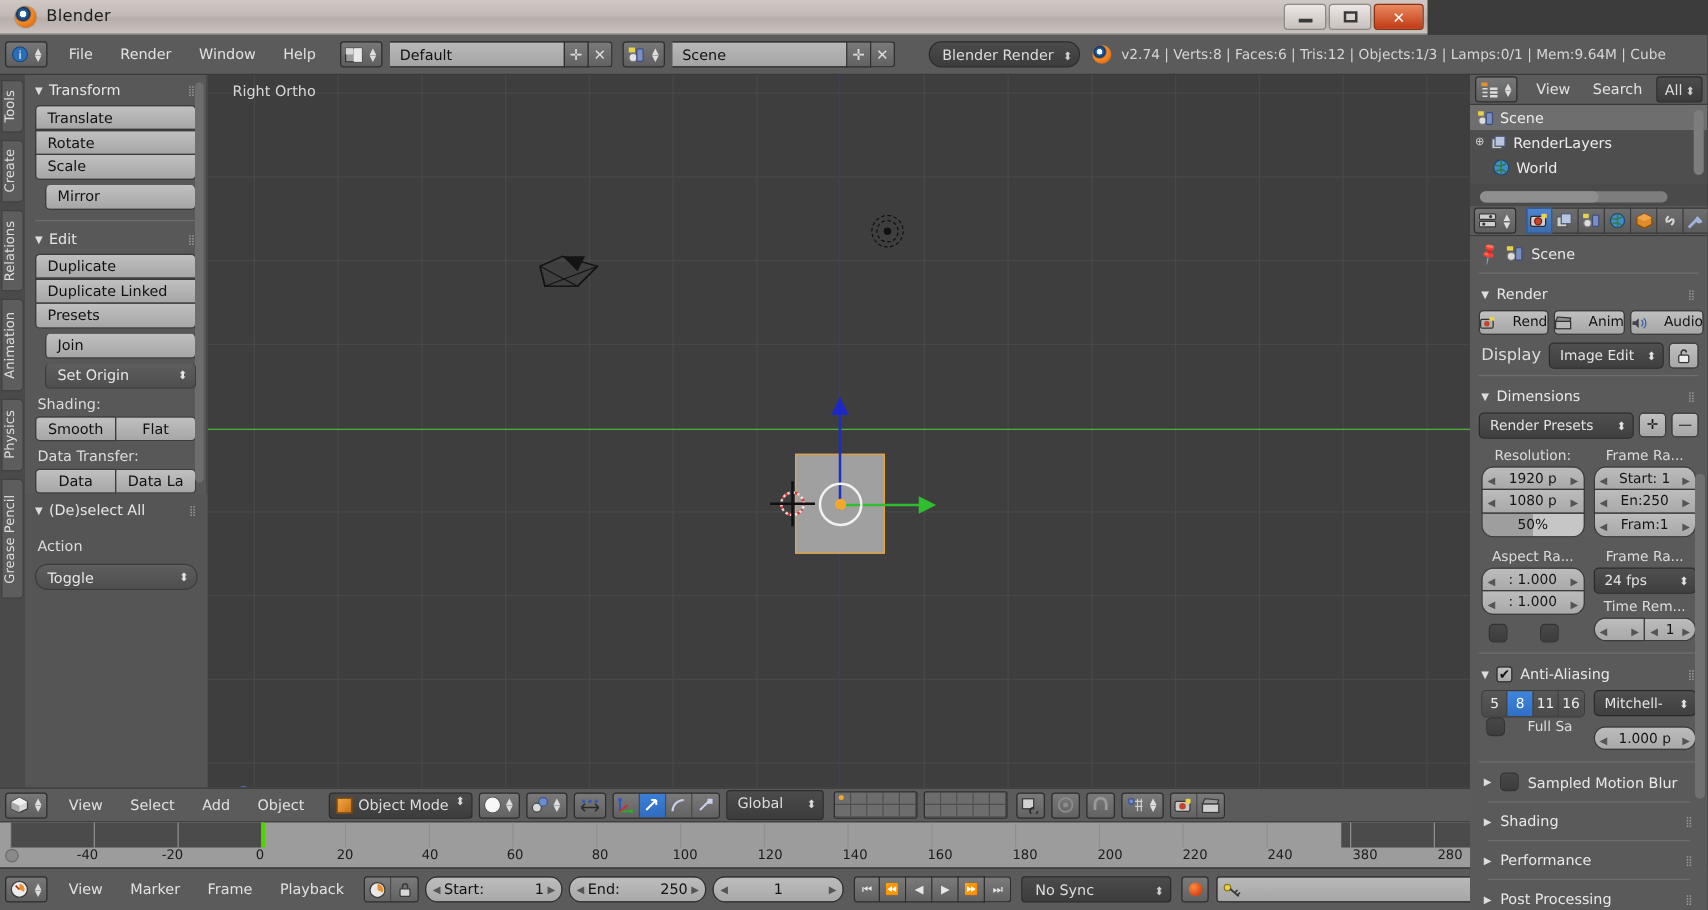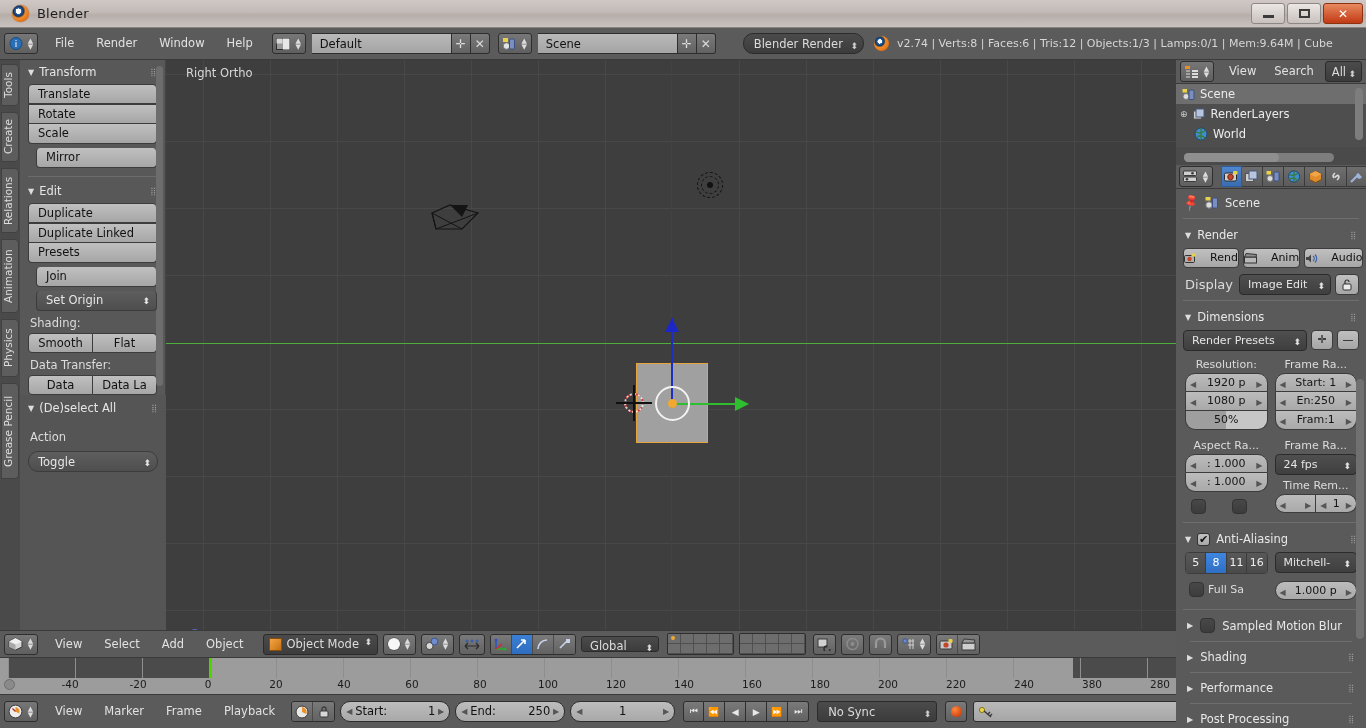--- a/index.html
+++ b/index.html
@@ -8,21 +8,21 @@
     font-family: "DejaVu Sans", "Liberation Sans", sans-serif;
     font-size: 11px;
     background: #3c3c3c;
     color: #e0e0e0;
     -webkit-font-smoothing: antialiased;
   }
   .app { position:relative; width:1366px; height:728px; }
 
   
   .titlebar {
-    position:absolute; left:0; top:0; width:1366px; height:28px;
+    position:absolute; left:0; top:0; width:1142px; height:28px;
     background: linear-gradient(to bottom, #cfc8c4 0%, #c2bab6 45%, #b7aeaa 55%, #c9c2be 100%);
     border-bottom:1px solid #8a8280;
     display:flex; align-items:center;justify-content:space-between;
   }
   .titlebar .tb-left { display:flex; align-items:center; padding-left:12px; gap:8px; }
   .tb-logo { width:17px; height:17px; border-radius:50%;
     background: radial-gradient(circle at 38% 36%, #ffffff 0%, #ffffff 17%, #2a6fb5 18%, #14325c 34%, #f28c28 46%, #e06a10 78%, #b04b06 100%);
     box-shadow:0 0 1px #6b3a06; }
   .tb-title { font-size:13px; color:#1d1d1d; font-weight:normal; letter-spacing:.2px;}
   .tb-spacer{flex:1;}
@@ -177,21 +177,21 @@
   .seg { display:flex; height:21px; border:1px solid #2e2e2e; border-radius:3px; overflow:hidden; margin-left:5px;}
   .seg .s { width:21px; background:linear-gradient(to bottom,#7a7a7a,#626262); border-right:1px solid #4a4a4a;
     display:flex;align-items:center;justify-content:center; cursor:pointer;}
   .seg .s:last-child{border-right:none;}
   .seg .s.on { background:linear-gradient(to bottom,#3c7fd4,#2e6cc0); }
   .layers { display:flex; margin-left:8px; }
   .layerblk { display:grid; grid-template-columns:repeat(5,13px); grid-template-rows:repeat(2,10px);
     border:1px solid #2e2e2e; border-radius:2px; overflow:hidden; margin-right:5px;}
   .layerblk i { background:#6d6d6d; border-right:1px solid #4f4f4f; border-bottom:1px solid #4f4f4f; display:block; position:relative;}
   .layerblk i.act:after{content:""; position:absolute; left:3px; top:2px; width:4px;height:4px;border-radius:50%;background:#f0a830;}
-  .globalsel { height:16px; line-height:19px; padding:0 18px 0 8px; font-size:11.5px;color:#dcdcdc;
+  .globalsel { height:24px; line-height:19px; padding:0 18px 0 8px; font-size:11.5px;color:#dcdcdc;
     background:linear-gradient(to bottom,#4b4b4b,#3c3c3c); border:1px solid #2b2b2b; border-radius:3px;
     position:relative; margin-left:5px; min-width:78px; cursor:pointer;}
   .globalsel:after{content:"⬍"; position:absolute; right:5px; top:2px; font-size:9px;}
 
   
   .tl-ruler { position:absolute; left:0; top:658px; width:1176px; height:36px; background:#9c9c9c; }
   .tl-ruler .dark { position:absolute; left:8px; top:0; width:201px; height:20px; background:#4b4b4b;}
   .tl-ruler .dark2 { position:absolute; left:1073px; top:0; right:0; height:20px; background:#4b4b4b;}
   .tl-ruler .tick { position:absolute; top:0; width:1px; height:20px; background:#8e8e8e;}
   .tl-ruler .num { position:absolute; top:20px; font-size:10.5px; color:#1b1b1b; transform:translateX(-50%);}
@@ -1035,21 +1035,21 @@
           <span class="dots">⣿</span>
         </div>
         <div class="cols" style="margin-top:3px;">
           <div>
             <div class="aa-seg">
               <div class="a">5</div>
               <div class="a on">8</div>
               <div class="a">11</div>
               <div class="a">16</div>
             </div>
-            <div style="display:flex;align-items:center;gap:4px;padding:8px 0 0 4px;">
+            <div style="display:flex;align-items:center;gap:18px;padding:0 0 0 4px;">
               <span class="toggle-sq"></span>
               <span style="font-size:11px;color:#dcdcdc;">Full Sa</span>
             </div>
           </div>
           <div>
             <div class="pdark">Mitchell-</div>
             <div style="padding-top:8px;">
               <div class="pnum" style="border-radius:10px;"><span class="al">◀</span><span>1.000 p</span><span class="ar2">▶</span></div>
             </div>
           </div>

